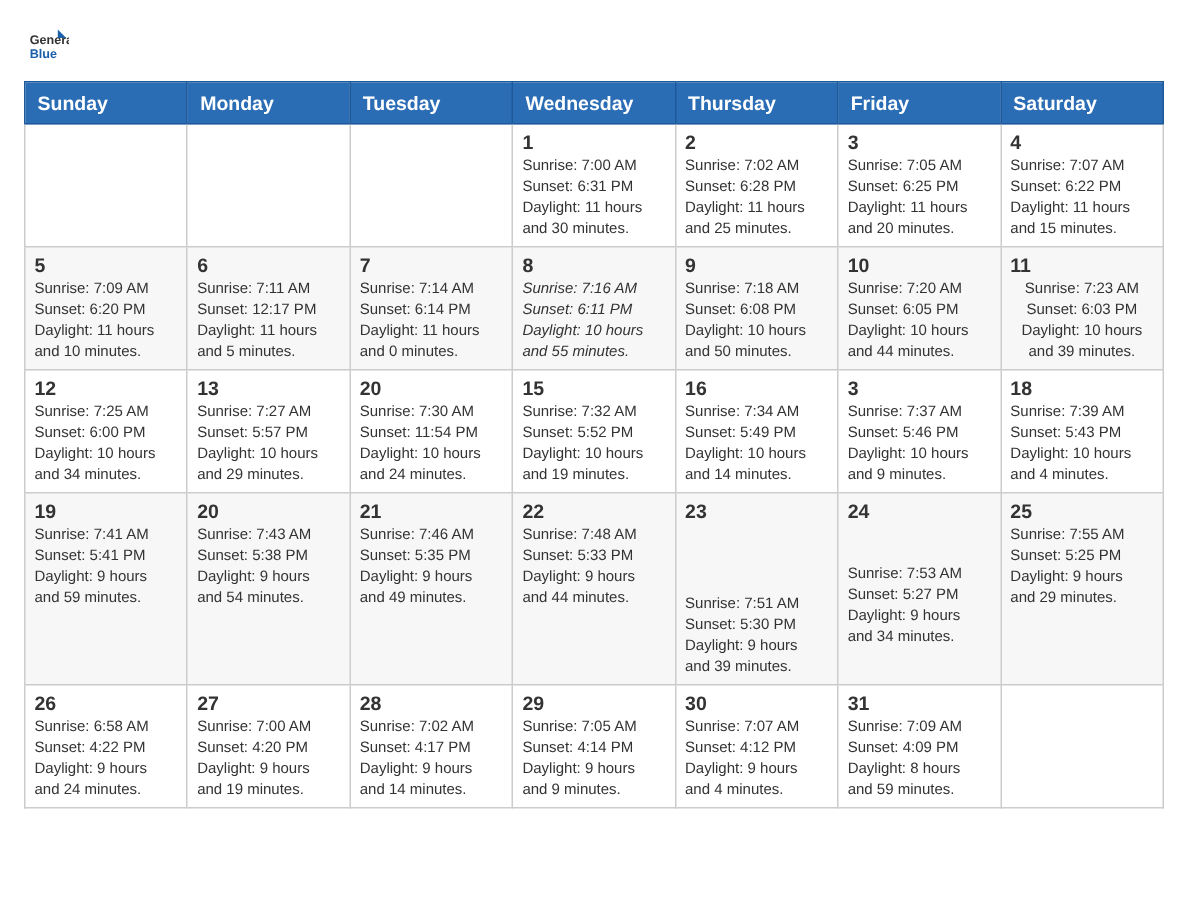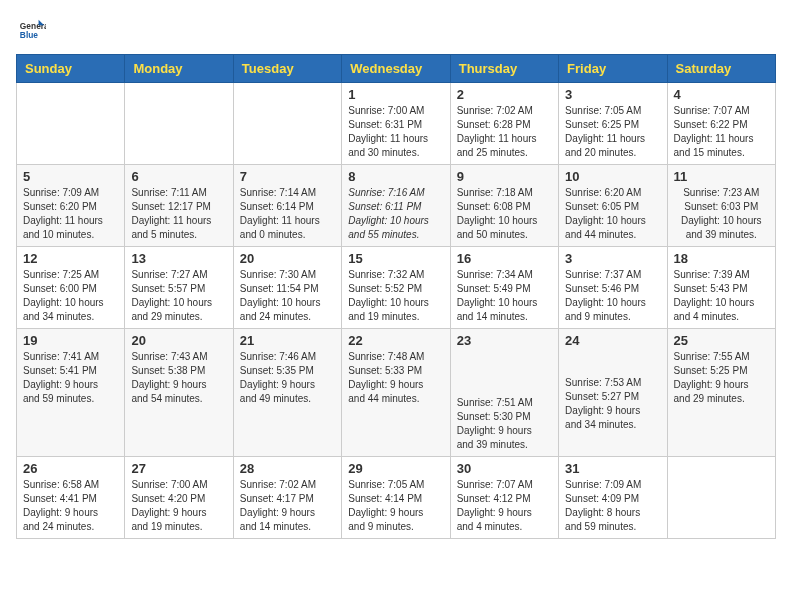--- a/index.html
+++ b/index.html
@@ -37,21 +37,21 @@
       font-size: 14px;
       color: #555;
     }
     .calendar {
       width: 100%;
       border-collapse: collapse;
       border: 1px solid #ccc;
     }
     .calendar th {
       background-color: #2a6db5;
-      color: #fde047;
+      color: #ffffff;
       text-align: left;
       padding: 6px 8px;
       font-size: 13px;
       border: 1px solid #1e5a9a;
     }
     .calendar td {
       border: 1px solid #ccc;
       vertical-align: top;
       padding: 4px 6px;
       width: calc(100% / 7);
@@ -174,21 +174,21 @@
         </td>
         <td>
           <div class="day-number">9</div>
           <div class="day-info" style="white-space: pre-line;">Sunrise: 7:18 AM
 Sunset: 6:08 PM
 Daylight: 10 hours
 and 50 minutes.</div>
         </td>
         <td>
           <div class="day-number">10</div>
-          <div class="day-info" style="white-space: pre-line;">Sunrise: 6:20 AM
+          <div class="day-info" style="white-space: pre-line;">Sunrise: 7:20 AM
 Sunset: 6:05 PM
 Daylight: 10 hours
 and 44 minutes.</div>
         </td>
         <td>
           <div class="day-number">11</div>
           <div class="day-info" style="white-space: pre-line; text-align: center;">Sunrise: 7:23 AM
 Sunset: 6:03 PM
 Daylight: 10 hours
 and 39 minutes.</div>
@@ -293,21 +293,21 @@
           <div class="day-info" style="white-space: pre-line;">Sunrise: 7:55 AM
 Sunset: 5:25 PM
 Daylight: 9 hours
 and 29 minutes.</div>
         </td>
       </tr>
       <tr>
         <td>
           <div class="day-number">26</div>
           <div class="day-info" style="white-space: pre-line;">Sunrise: 6:58 AM
-Sunset: 4:41 PM
+Sunset: 4:22 PM
 Daylight: 9 hours
 and 24 minutes.</div>
         </td>
         <td>
           <div class="day-number">27</div>
           <div class="day-info" style="white-space: pre-line;">Sunrise: 7:00 AM
 Sunset: 4:20 PM
 Daylight: 9 hours
 and 19 minutes.</div>
         </td>

